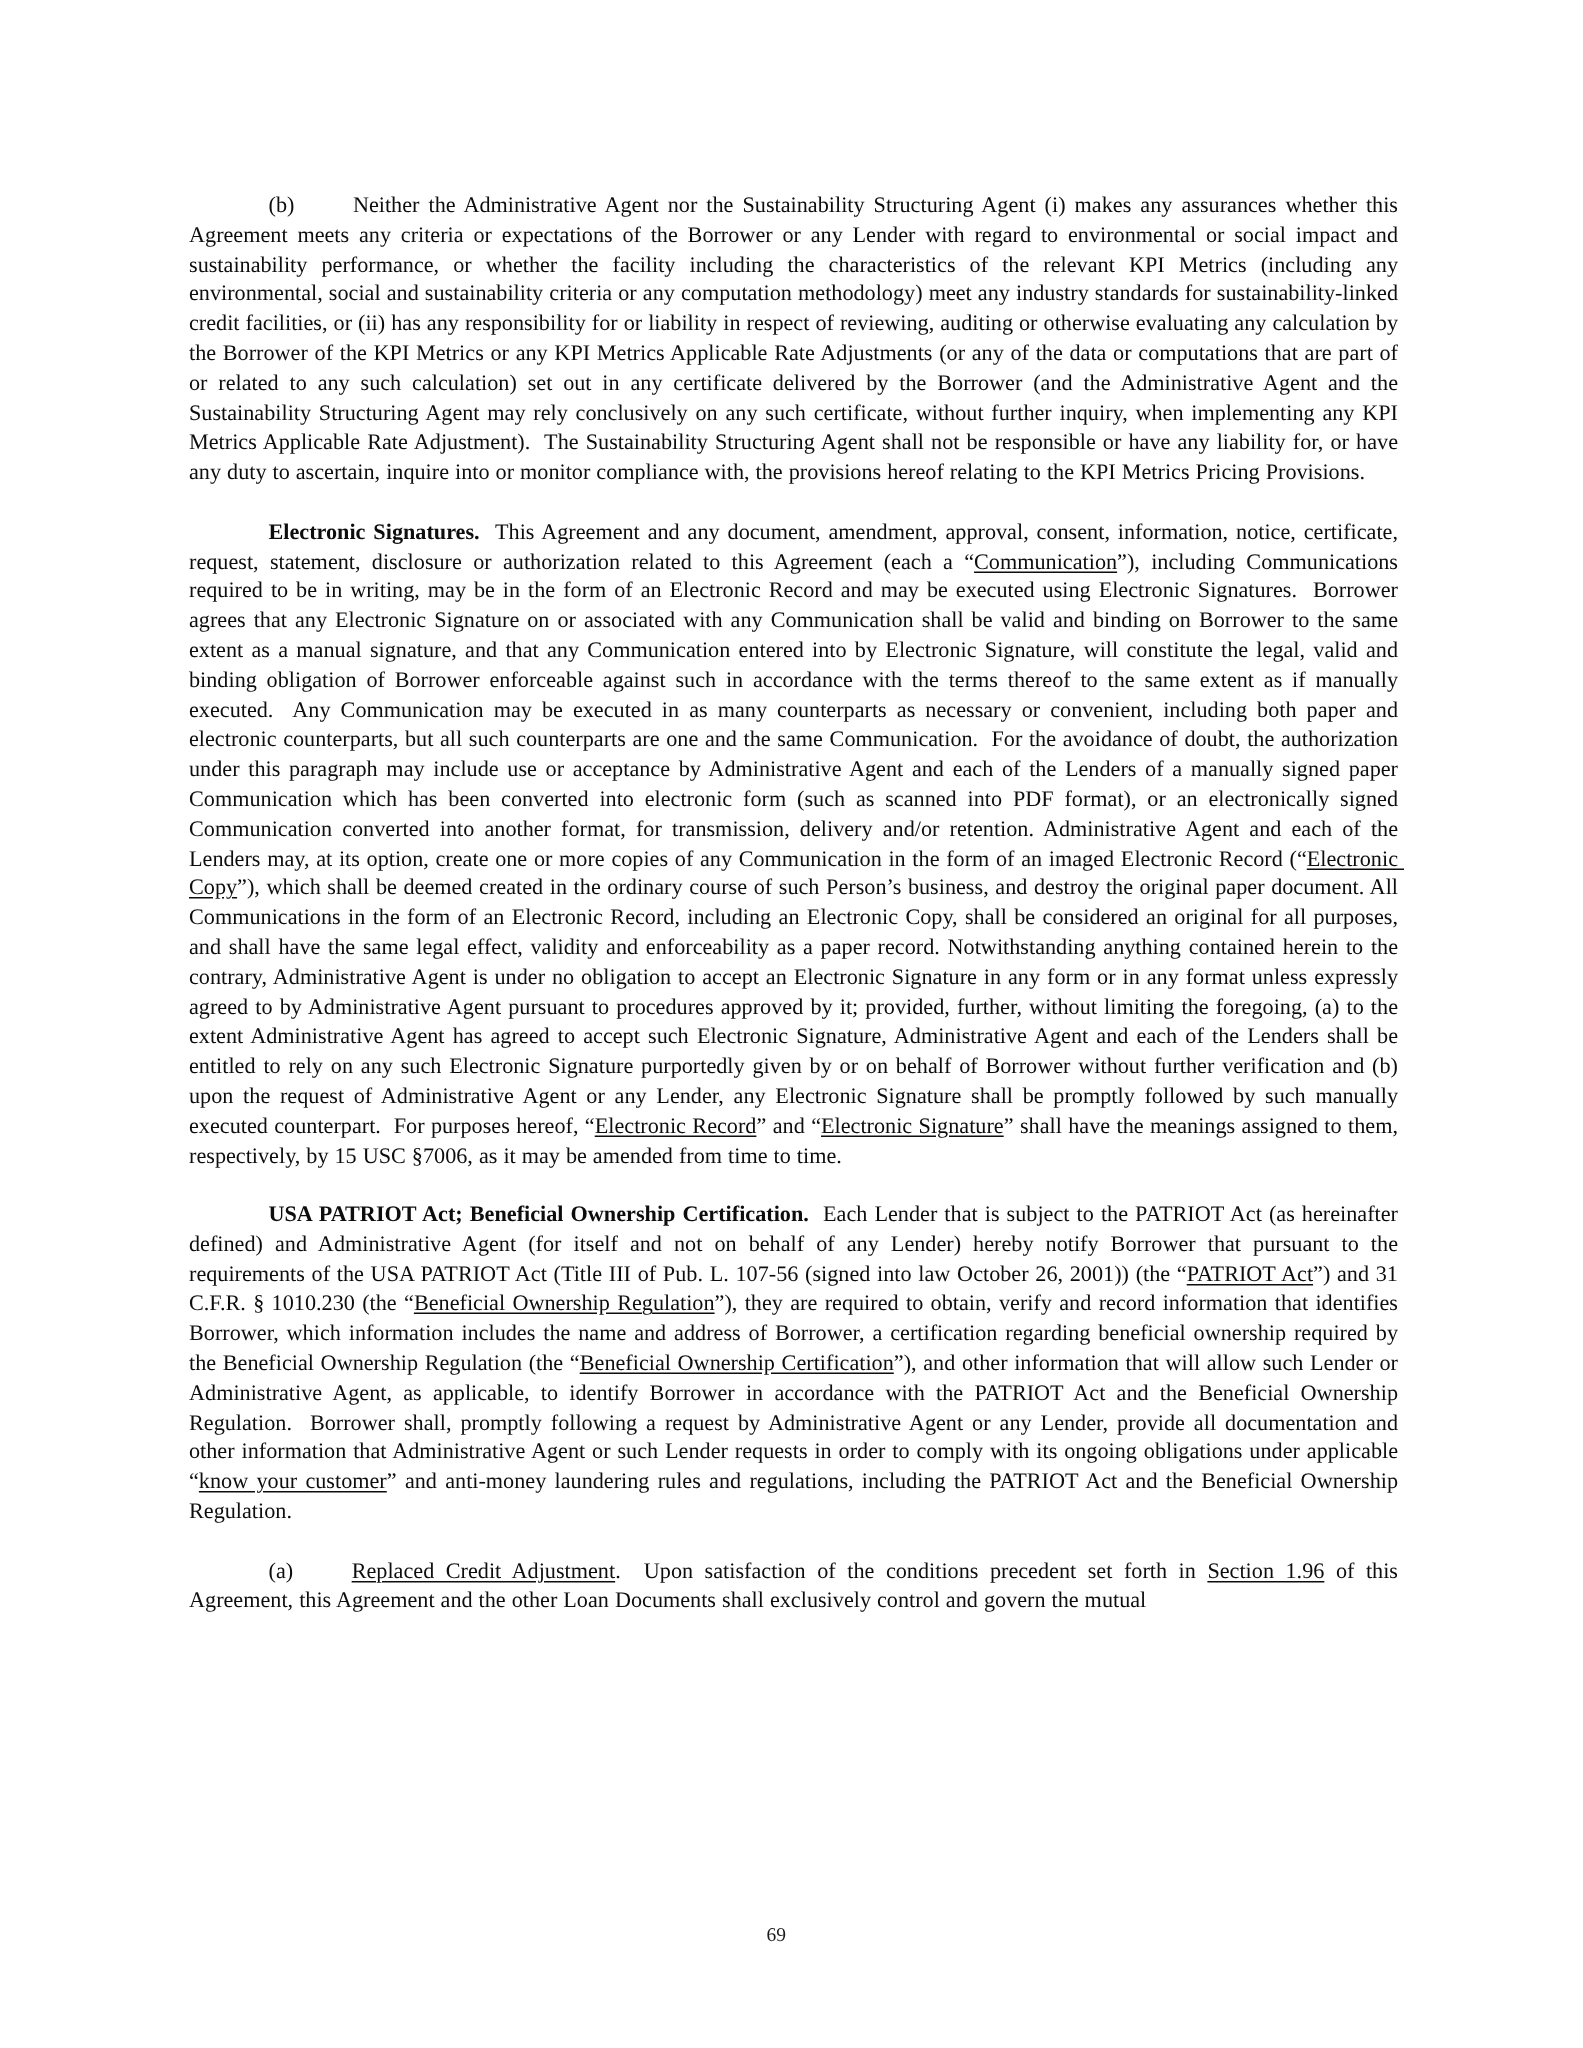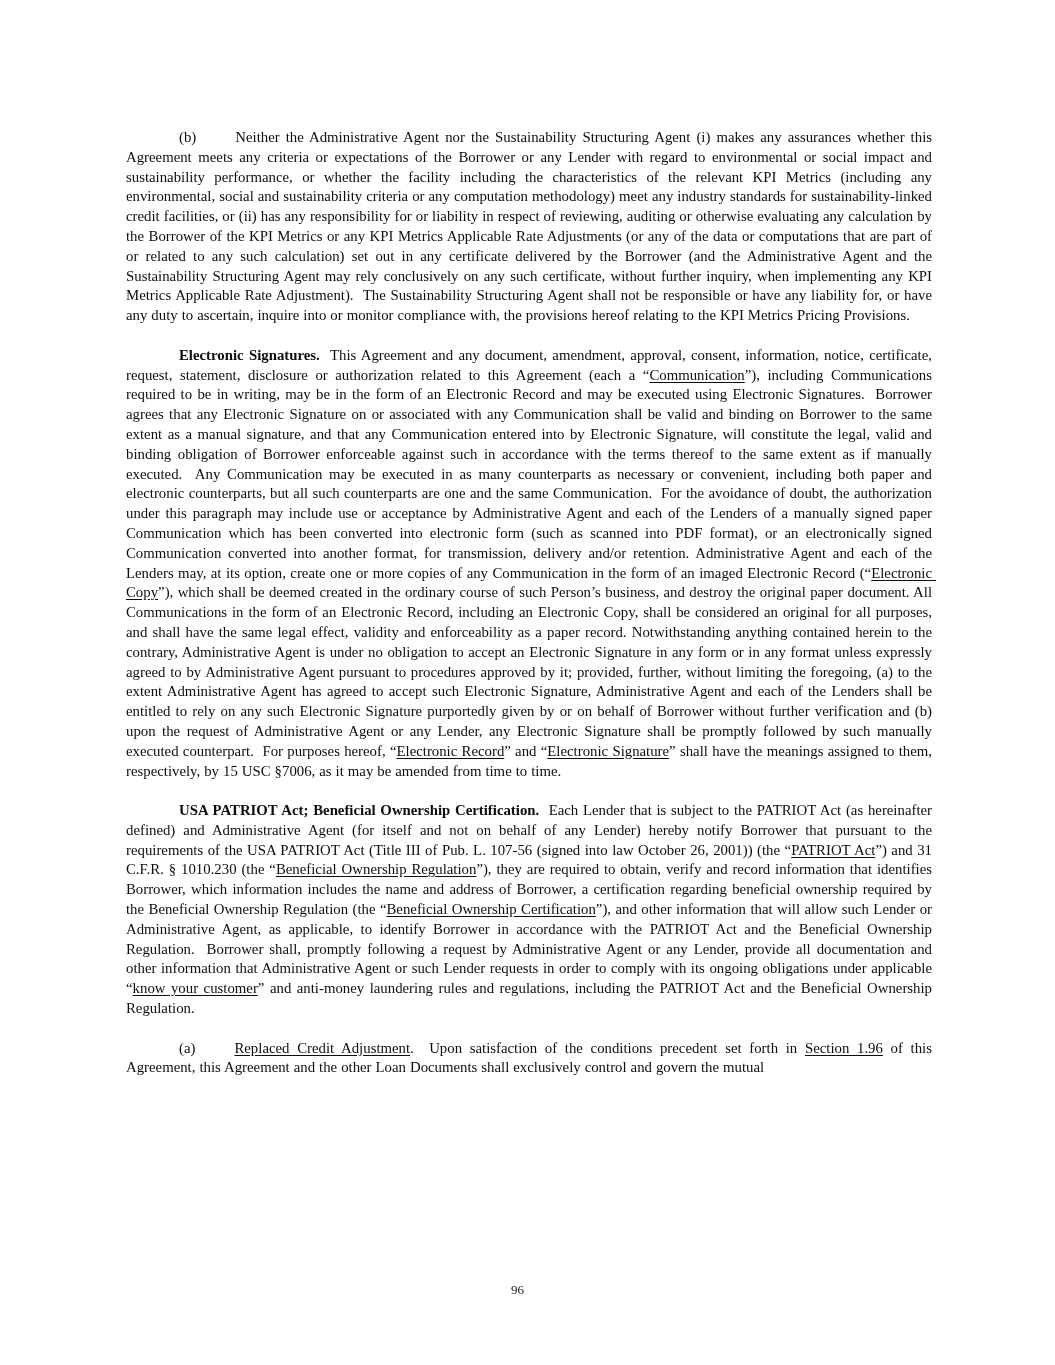--- a/index.html
+++ b/index.html
@@ -49,14 +49,14 @@
 </head>
 <body>
 
 <div class="page">
   <div class="content">
       <p class="para indent"><span class="">(b)</span><span class="tab"></span><span class="">Neither the Administrative Agent nor the Sustainability Structuring Agent (i) makes any assurances whether this Agreement meets any criteria or expectations of the Borrower or any Lender with regard to environmental or social impact and sustainability performance, or whether the facility including the characteristics of the relevant KPI Metrics (including any environmental, social and sustainability criteria or any computation methodology) meet any industry standards for sustainability-linked credit facilities, or (ii) has any responsibility for or liability in respect of reviewing, auditing or otherwise evaluating any calculation by the Borrower of the KPI Metrics or any KPI Metrics Applicable Rate Adjustments (or any of the data or computations that are part of or related to any such calculation) set out in any certificate delivered by the Borrower (and the Administrative Agent and the Sustainability Structuring Agent may rely conclusively on any such certificate, without further inquiry, when implementing any KPI Metrics Applicable Rate Adjustment).  The Sustainability Structuring Agent shall not be responsible or have any liability for, or have any duty to ascertain, inquire into or monitor compliance with, the provisions hereof relating to the KPI Metrics Pricing Provisions.</span></p>
       <p class="para indent"><span class="b ">Electronic Signatures.</span><span class="">  This Agreement and any document, amendment, approval, consent, information, notice, certificate, request, statement, disclosure or authorization related to this Agreement (each a “</span><span class="u">Communication</span><span class="">”), including Communications required to be in writing, may be in the form of an Electronic Record and may be executed using Electronic Signatures.  Borrower agrees that any Electronic Signature on or associated with any Communication shall be valid and binding on Borrower to the same extent as a manual signature, and that any Communication entered into by Electronic Signature, will constitute the legal, valid and binding obligation of Borrower enforceable against such in accordance with the terms thereof to the same extent as if manually executed.  Any Communication may be executed in as many counterparts as necessary or convenient, including both paper and electronic counterparts, but all such counterparts are one and the same Communication.  For the avoidance of doubt, the authorization under this paragraph may include use or acceptance by Administrative Agent and each of the Lenders of a manually signed paper Communication which has been converted into electronic form (such as scanned into PDF format), or an electronically signed Communication converted into another format, for transmission, delivery and/or retention. Administrative Agent and each of the Lenders may, at its option, create one or more copies of any Communication in the form of an imaged Electronic Record (“</span><span class="u">Electronic Copy</span><span class="">”), which shall be deemed created in the ordinary course of such Person’s business, and destroy the original paper document. All Communications in the form of an Electronic Record, including an Electronic Copy, shall be considered an original for all purposes, and shall have the same legal effect, validity and enforceability as a paper record. Notwithstanding anything contained herein to the contrary, Administrative Agent is under no obligation to accept an Electronic Signature in any form or in any format unless expressly agreed to by Administrative Agent pursuant to procedures approved by it; provided, further, without limiting the foregoing, (a) to the extent Administrative Agent has agreed to accept such Electronic Signature, Administrative Agent and each of the Lenders shall be entitled to rely on any such Electronic Signature purportedly given by or on behalf of Borrower without further verification and (b) upon the request of Administrative Agent or any Lender, any Electronic Signature shall be promptly followed by such manually executed counterpart.  For purposes hereof, “</span><span class="u">Electronic Record</span><span class="">” and “</span><span class="u">Electronic Signature</span><span class="">” shall have the meanings assigned to them, respectively, by 15 USC §7006, as it may be amended from time to time.</span></p>
       <p class="para indent"><span class="b ">USA PATRIOT Act; Beneficial Ownership Certification.</span><span class="">  Each Lender that is subject to the PATRIOT Act (as hereinafter defined) and Administrative Agent (for itself and not on behalf of any Lender) hereby notify Borrower that pursuant to the requirements of the USA PATRIOT Act (Title III of Pub. L. 107-56 (signed into law October 26, 2001)) (the “</span><span class="u">PATRIOT Act</span><span class="">”) and 31 C.F.R. § 1010.230 (the “</span><span class="u">Beneficial Ownership Regulation</span><span class="">”), they are required to obtain, verify and record information that identifies Borrower, which information includes the name and address of Borrower, a certification regarding beneficial ownership required by the Beneficial Ownership Regulation (the “</span><span class="u">Beneficial Ownership Certification</span><span class="">”), and other information that will allow such Lender or Administrative Agent, as applicable, to identify Borrower in accordance with the PATRIOT Act and the Beneficial Ownership Regulation.  Borrower shall, promptly following a request by Administrative Agent or any Lender, provide all documentation and other information that Administrative Agent or such Lender requests in order to comply with its ongoing obligations under applicable “</span><span class="u">know your customer</span><span class="">” and anti-money laundering rules and regulations, including the PATRIOT Act and the Beneficial Ownership Regulation.</span></p>
       <p class="para indent"><span class="">(a)</span><span class="tab"></span><span class="u">Replaced Credit Adjustment</span><span class="">.  Upon satisfaction of the conditions precedent set forth in </span><span class="u">Section 1.96</span><span class=""> of this Agreement, this Agreement and the other Loan Documents shall exclusively control and govern the mutual</span></p>
     </div>
-  <div class="pageno">96</div>
+  <div class="pageno">69</div>
 </div>
 
 </body></html>

